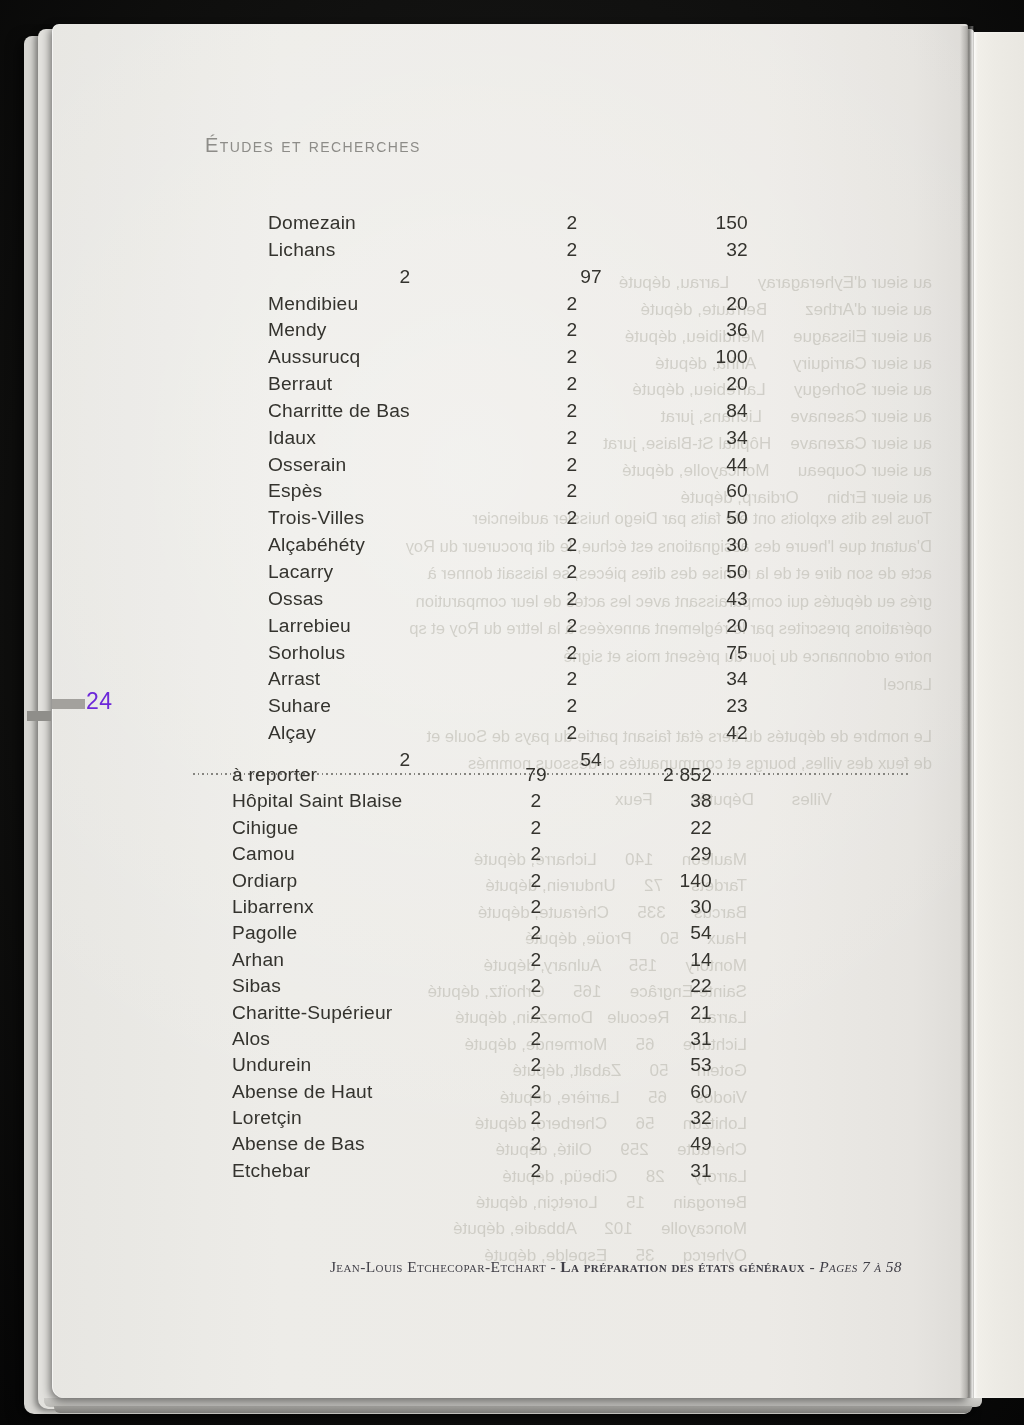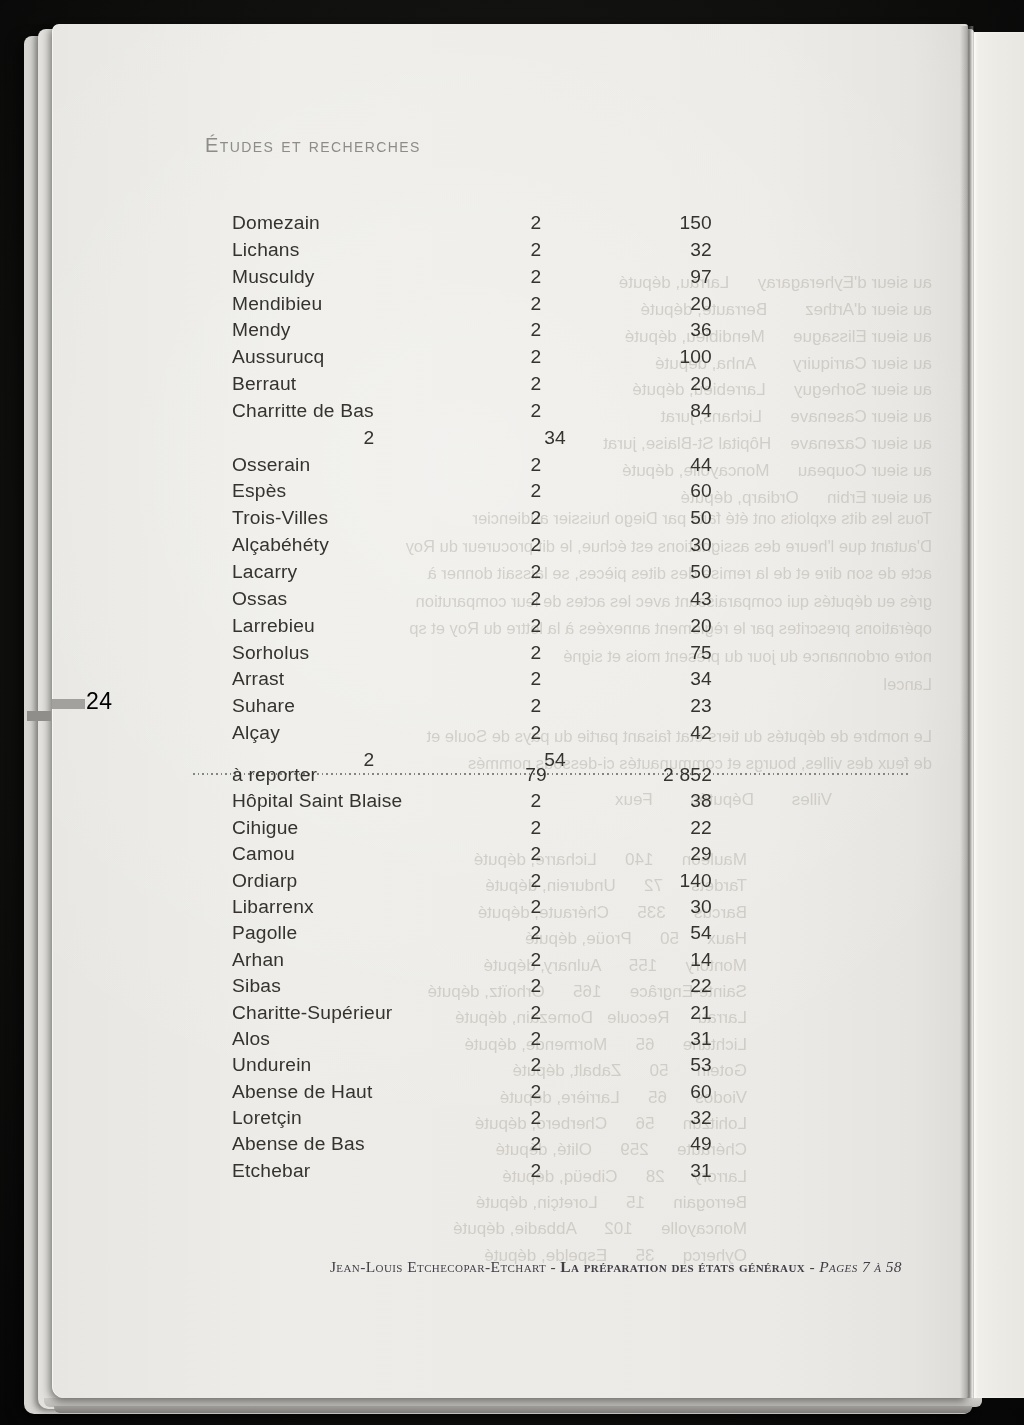--- a/index.html
+++ b/index.html
@@ -28,36 +28,36 @@
     background:linear-gradient(to right, rgba(0,0,0,0) 0%, rgba(70,68,64,.28) 45%, rgba(60,58,55,.5) 65%, rgba(255,255,255,.35) 88%, rgba(0,0,0,.12) 100%);}
   .facing-page{left:974px;top:32px;width:50px;height:1366px;
     background:linear-gradient(to right,#f2f0ea 0%, #edebE5 40%, #e9e7e1 100%);
     box-shadow:inset 2px 0 3px rgba(255,255,255,.7);}
   
   .main-page .abs{position:absolute;}
   .header-label{left:153px;top:110px;font-size:20px;letter-spacing:1.4px;
     font-variant:small-caps;color:#8d8c88;white-space:nowrap;}
   .tbl{left:180px;width:480px;color:#34332e;font-size:19.2px;letter-spacing:.2px;}
   .row{display:grid;grid-template-columns:274px 60px 146px;height:var(--lh);line-height:var(--lh);}
-  .tbl-1{top:186px;--lh:26.85px;}
+  .tbl-1{top:186px;margin-left:36px;--lh:26.85px;}
   .tbl-2{top:738px;--lh:26.4px;}
   .c-name{white-space:nowrap;}
   .c-dep{text-align:center;}
   .c-feux{text-align:right;}
   .dotted-sep{left:141px;top:749px;width:716px;height:2px;
     background:repeating-linear-gradient(to right,#85847f 0 1.6px, transparent 1.6px 4.6px);}
   .footer-line{left:50px;top:1234px;width:800px;text-align:right;white-space:nowrap;
     font-family:"Liberation Serif","DejaVu Serif",serif;font-variant:small-caps;
     font-size:15.5px;letter-spacing:.4px;color:#403f47;}
   .footer-line .ft-title{font-weight:bold;}
   .footer-line .ft-pages{font-style:italic;}
   
   .tab-bar-1{left:52px;top:699px;width:33px;height:10px;background:#a3a19d;}
   .tab-bar-2{left:27px;top:711px;width:24px;height:10px;background:#8f8e8a;}
-  .page-number{left:86px;top:688px;font-size:23px;color:#000000;letter-spacing:.5px;}
+  .page-number{left:86px;top:688px;font-size:23px;color:#6d28d9;letter-spacing:.5px;}
   
   .ghost-group{position:absolute;pointer-events:none;opacity:.5;color:#b3b1a7;
     filter:blur(.6px);white-space:pre;}
   .ghost-line{transform:scaleX(-1);height:var(--glh);line-height:var(--glh);overflow:hidden;}
   .gh-sieur{left:400px;top:186px;width:480px;--glh:26.85px;font-size:17px;}
   .gh-para{left:120px;top:424px;width:760px;--glh:27.6px;font-size:16.5px;}
   .gh-intro{left:120px;top:642px;width:760px;--glh:27px;font-size:16.5px;}
   .gh-villes-hdr{left:360px;top:722px;width:420px;--glh:27px;font-size:17px;}
   .gh-list{left:150px;top:763px;width:545px;--glh:26.4px;font-size:17px;}
 </style>
@@ -97,21 +97,20 @@
         <span class="c-feux">150</span>
       </div>
 
       <div class="row">
         <span class="c-name">Lichans</span>
         <span class="c-dep">2</span>
         <span class="c-feux">32</span>
       </div>
 
       <div class="row">
-        <span class="c-name">Musculdy</span>
         <span class="c-dep">2</span>
         <span class="c-feux">97</span>
       </div>
 
       <div class="row">
         <span class="c-name">Mendibieu</span>
         <span class="c-dep">2</span>
         <span class="c-feux">20</span>
       </div>
 
@@ -133,20 +132,21 @@
         <span class="c-feux">20</span>
       </div>
 
       <div class="row">
         <span class="c-name">Charritte de Bas</span>
         <span class="c-dep">2</span>
         <span class="c-feux">84</span>
       </div>
 
       <div class="row">
+        <span class="c-name">Idaux</span>
         <span class="c-dep">2</span>
         <span class="c-feux">34</span>
       </div>
 
       <div class="row">
         <span class="c-name">Osserain</span>
         <span class="c-dep">2</span>
         <span class="c-feux">44</span>
       </div>
 

